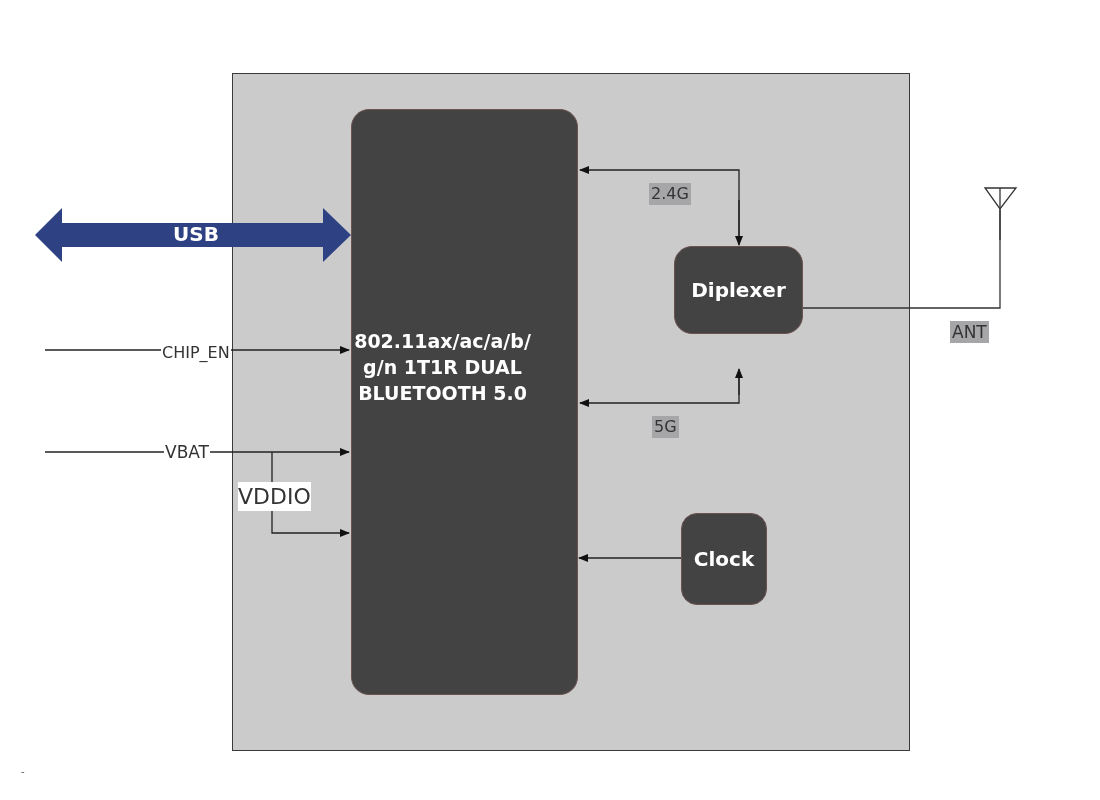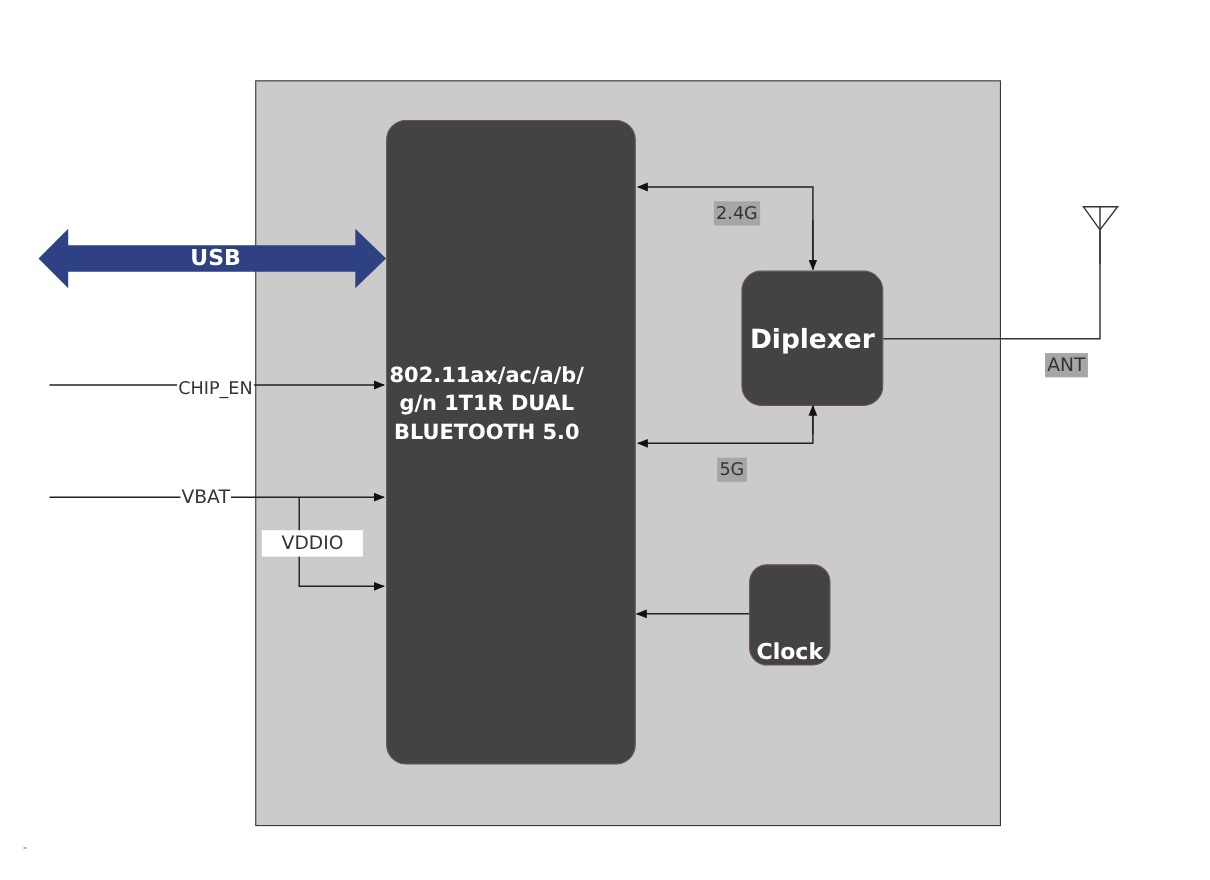--- a/index.html
+++ b/index.html
@@ -9,31 +9,31 @@
   .module-box { position: absolute; left: 232px; top: 73px; width: 678px; height: 678px;
                 background: #cbcbcb; border: 1.5px solid #3a3a3a; box-sizing: border-box; }
   .block { position: absolute; background: #444343; border: 1.5px solid #6b5450;
            box-sizing: border-box; color: #ffffff; font-weight: bold;
            display: flex; align-items: center; justify-content: center; text-align: center; }
   .soc { left: 351px; top: 109px; width: 227px; height: 586px; border-radius: 18px; }
   .soc-text { position: absolute; left: 351px; top: 328px; width: 183px; text-align: center;
               color: #ffffff; font-weight: bold; font-size: 19px; line-height: 26px; }
   .soc-text .line { display: block; }
   .soc-text .bt { display: block; }
-  .diplexer { left: 674px; top: 246px; width: 129px; height: 123px; border-radius: 18px; font-size: 24px; }
-  .clock { left: 681px; top: 513px; width: 74px; height: 92px; border-radius: 16px; font-size: 20px; align-items: flex-end; }
+  .diplexer { left: 674px; top: 246px; width: 129px; height: 88px; border-radius: 18px; font-size: 20px; }
+  .clock { left: 681px; top: 513px; width: 86px; height: 92px; border-radius: 16px; font-size: 20px; }
   .tag { position: absolute; background: #a6a6a8; color: #333333; font-size: 16px;
          line-height: 22px; padding: 0 2px; margin-top: 24px; }
   .tag-24 { left: 649px; top: 159px; }
   .tag-5g { left: 652px; top: 392px; }
   .tag-ant { left: 950px; top: 297px; font-size: 17px; }
   .lbl { position: absolute; color: #333333; background: transparent; }
   .lbl-chip { left: 161px; top: 343px; font-size: 16px; background: #ffffff; padding: 0 1px; }
   .lbl-vbat { left: 164px; top: 442px; font-size: 17px; background: #ffffff; padding: 0 1px; }
-  .lbl-vddio { left: 238px; top: 482px; font-size: 17px; background: #ffffff; padding: 2px 18px; }
+  .lbl-vddio { left: 238px; top: 482px; font-size: 22px; background: #ffffff; padding: 2px 0; }
   .usb-label { position: absolute; left: 166px; top: 222px; width: 60px; text-align: center;
                color: #ffffff; font-weight: bold; font-size: 20px; }
   .module-title { position: absolute; left: 588px; top: 700px; font-size: 38px; color: #222222;
                   font-family: "DejaVu Sans", sans-serif; }
   .dash { position: absolute; left: 21px; top: 766px; font-size: 10px; color: #555555; }
   svg { position: absolute; left: 0; top: 0; }
 </style>
 </head>
 <body>
 

